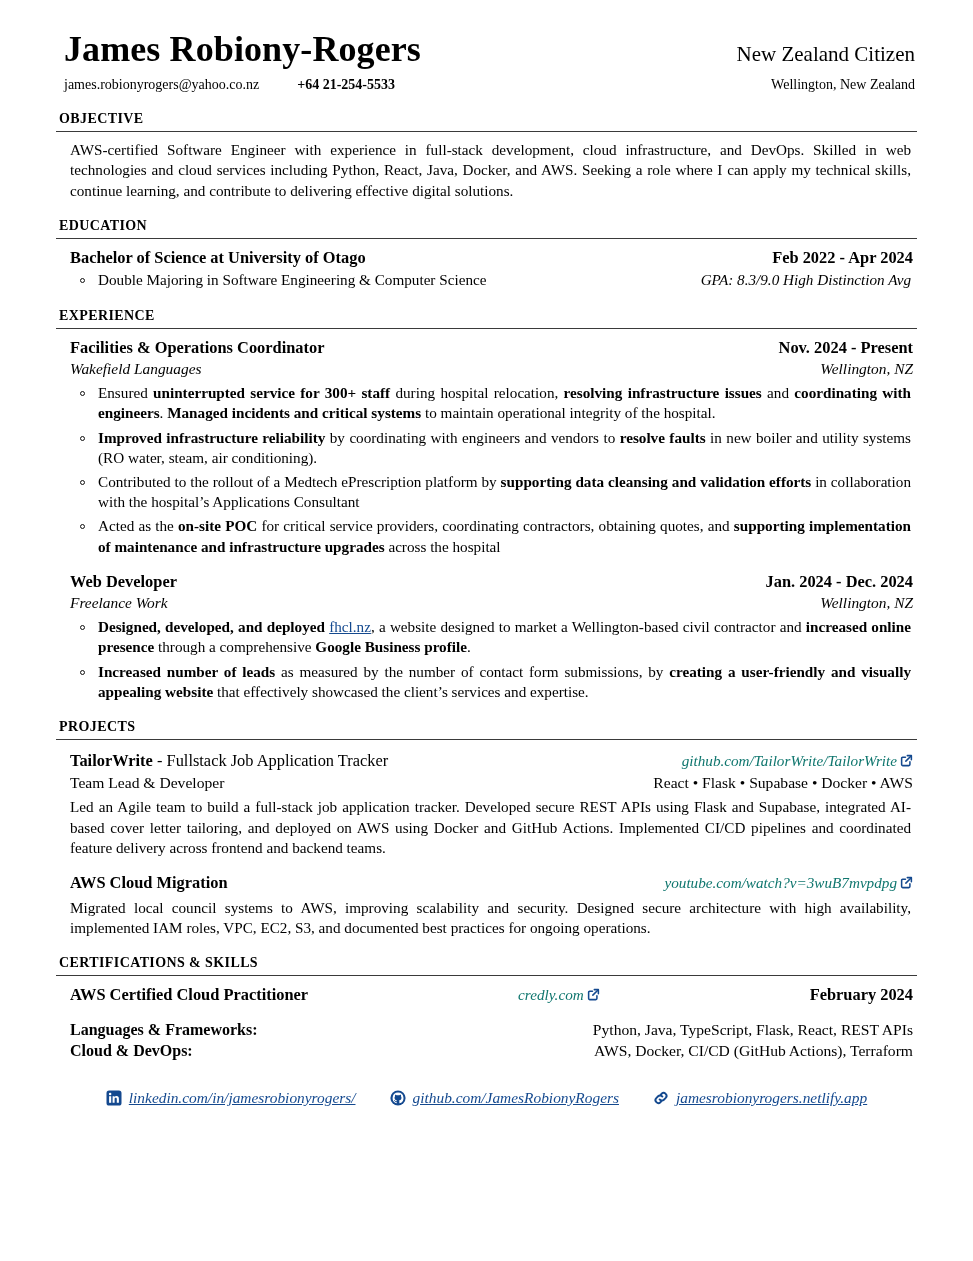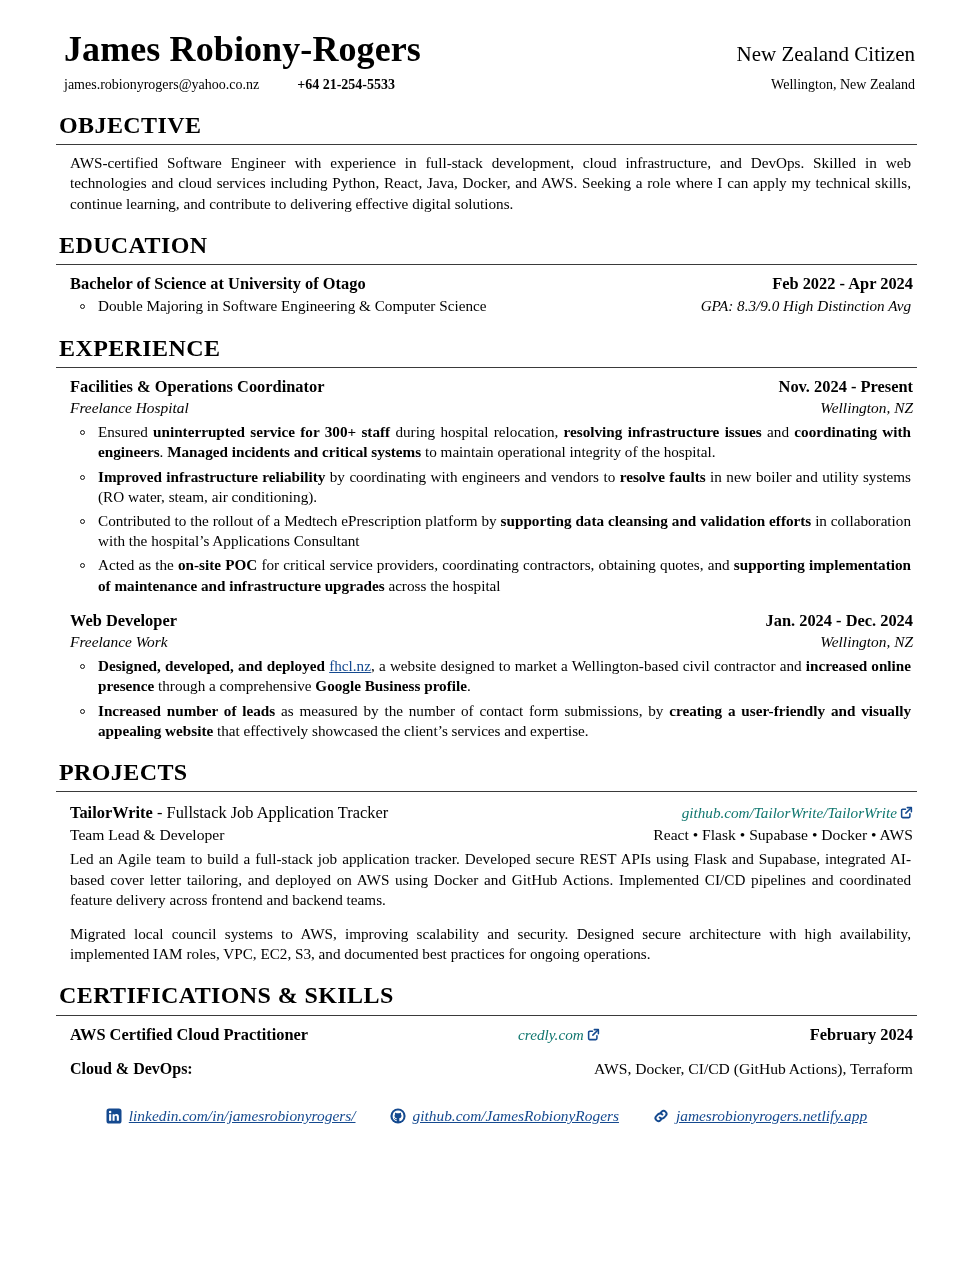--- a/index.html
+++ b/index.html
@@ -55,21 +55,21 @@
     align-items: baseline;
     margin-left: 8px;
   }
   .contact-email { }
   .contact-phone { margin-left: 38px; font-weight: bold; }
   .contact-loc { padding-right: 2px; }
 
   
   .section { margin-top: 16px; }
   .section-title {
-    font-size: 24px;
+    font-size: 14px;
     font-weight: bold;
     letter-spacing: 0.4px;
     margin-left: 3px;
   }
   .rule {
     border-bottom: 1.6px solid #3a3a3a;
     margin-top: 3px;
     margin-bottom: 8px;
   }
 
@@ -239,21 +239,21 @@
   <div class="section">
     <div class="section-title">EXPERIENCE</div>
     <div class="rule"></div>
     <div id="experience-list">
         <div>
           <div class="tworow">
             <div class="row-title">Facilities &amp; Operations Coordinator</div>
             <div class="row-right">Nov. 2024 - Present</div>
           </div>
           <div class="tworow sub">
-            <div class="row-sub">Freelance Hospital</div>
+            <div class="row-sub">Wakefield Languages</div>
             <div class="row-subright">Wellington, NZ</div>
           </div>
           <ul class="bullets">
             <li><span>Ensured </span><b>uninterrupted service for 300+ staff</b><span> during hospital relocation, </span><b>resolving infrastructure issues</b><span> and </span><b>coordinating with engineers</b><span>. </span><b>Managed incidents and critical systems</b><span> to maintain operational integrity of the hospital.</span></li>
             <li><b>Improved infrastructure reliability</b><span> by coordinating with engineers and vendors to </span><b>resolve faults</b><span> in new boiler and utility systems (RO water, steam, air conditioning).</span></li>
             <li><span>Contributed to the rollout of a Medtech ePrescription platform by </span><b>supporting data cleansing and validation efforts</b><span> in collaboration with the hospital’s Applications Consultant</span></li>
             <li><span>Acted as the </span><b>on-site POC</b><span> for critical service providers, coordinating contractors, obtaining quotes, and </span><b>supporting implementation of maintenance and infrastructure upgrades</b><span> across the hospital</span></li>
           </ul>
         </div>
         <div style="margin-top: 14px;">
@@ -286,40 +286,52 @@
                   <path d="M12.2 9.6V13a1.3 1.3 0 0 1-1.3 1.3H3.3A1.3 1.3 0 0 1 2 13V5.4a1.3 1.3 0 0 1 1.3-1.3h3.4"></path>
                 </svg></span></a>
           </div>
           <div class="tworow sub">
             <div class="proj-role">Team Lead &amp; Developer</div>
             <div class="proj-stack">React • Flask • Supabase • Docker • AWS</div>
           </div>
           <div class="para proj-desc">Led an Agile team to build a full-stack job application tracker. Developed secure REST APIs using Flask and Supabase, integrated AI-based cover letter tailoring, and deployed on AWS using Docker and GitHub Actions. Implemented CI/CD pipelines and coordinated feature delivery across frontend and backend teams.</div>
         </div>
         <div class="proj">
+          <div class="tworow">
+            <div class="proj-name"><b>AWS Cloud Migration</b></div>
+            <a class="link-blue" href="#">youtube.com/watch?v=3wuB7mvpdpg<span class="ext-icon"><svg width="13" height="13" viewBox="0 0 16 16" fill="none" stroke="#14498f" stroke-width="1.9" stroke-linecap="round" stroke-linejoin="round">
+                  <path d="M9 2h5v5"></path>
+                  <path d="M13.3 2.7 7.2 8.8"></path>
+                  <path d="M12.2 9.6V13a1.3 1.3 0 0 1-1.3 1.3H3.3A1.3 1.3 0 0 1 2 13V5.4a1.3 1.3 0 0 1 1.3-1.3h3.4"></path>
+                </svg></span></a>
+          </div>
           <div class="para proj-desc">Migrated local council systems to AWS, improving scalability and security. Designed secure architecture with high availability, implemented IAM roles, VPC, EC2, S3, and documented best practices for ongoing operations.</div>
         </div>
       </div>
   </div>
 
   <div class="section">
     <div class="section-title">CERTIFICATIONS &amp; SKILLS</div>
     <div class="rule"></div>
     <div class="cert-row">
       <div class="cert-name">AWS Certified Cloud Practitioner</div>
       <div class="cert-link">
         <a class="link-blue" href="#"><span>credly.com</span><span class="ext-icon"><svg width="13" height="13" viewBox="0 0 16 16" fill="none" stroke="#14498f" stroke-width="1.9" stroke-linecap="round" stroke-linejoin="round">
                 <path d="M9 2h5v5"></path>
                 <path d="M13.3 2.7 7.2 8.8"></path>
                 <path d="M12.2 9.6V13a1.3 1.3 0 0 1-1.3 1.3H3.3A1.3 1.3 0 0 1 2 13V5.4a1.3 1.3 0 0 1 1.3-1.3h3.4"></path>
               </svg></span></a>
       </div>
       <div class="cert-date">February 2024</div>
     </div>
     <div class="skills" id="skills-list">
+        <div class="skill-row">
+          <div class="skill-label">Languages &amp; Frameworks:</div>
+          <div class="skill-val">Python, Java, TypeScript, Flask, React, REST APIs</div>
+        </div>
         <div class="skill-row">
           <div class="skill-label">Cloud &amp; DevOps:</div>
           <div class="skill-val">AWS, Docker, CI/CD (GitHub Actions), Terraform</div>
         </div>
       </div>
   </div>
 
   <div class="footer" id="footer-links">
       <a class="foot-item" href="#">
         <span class="foot-icon">

